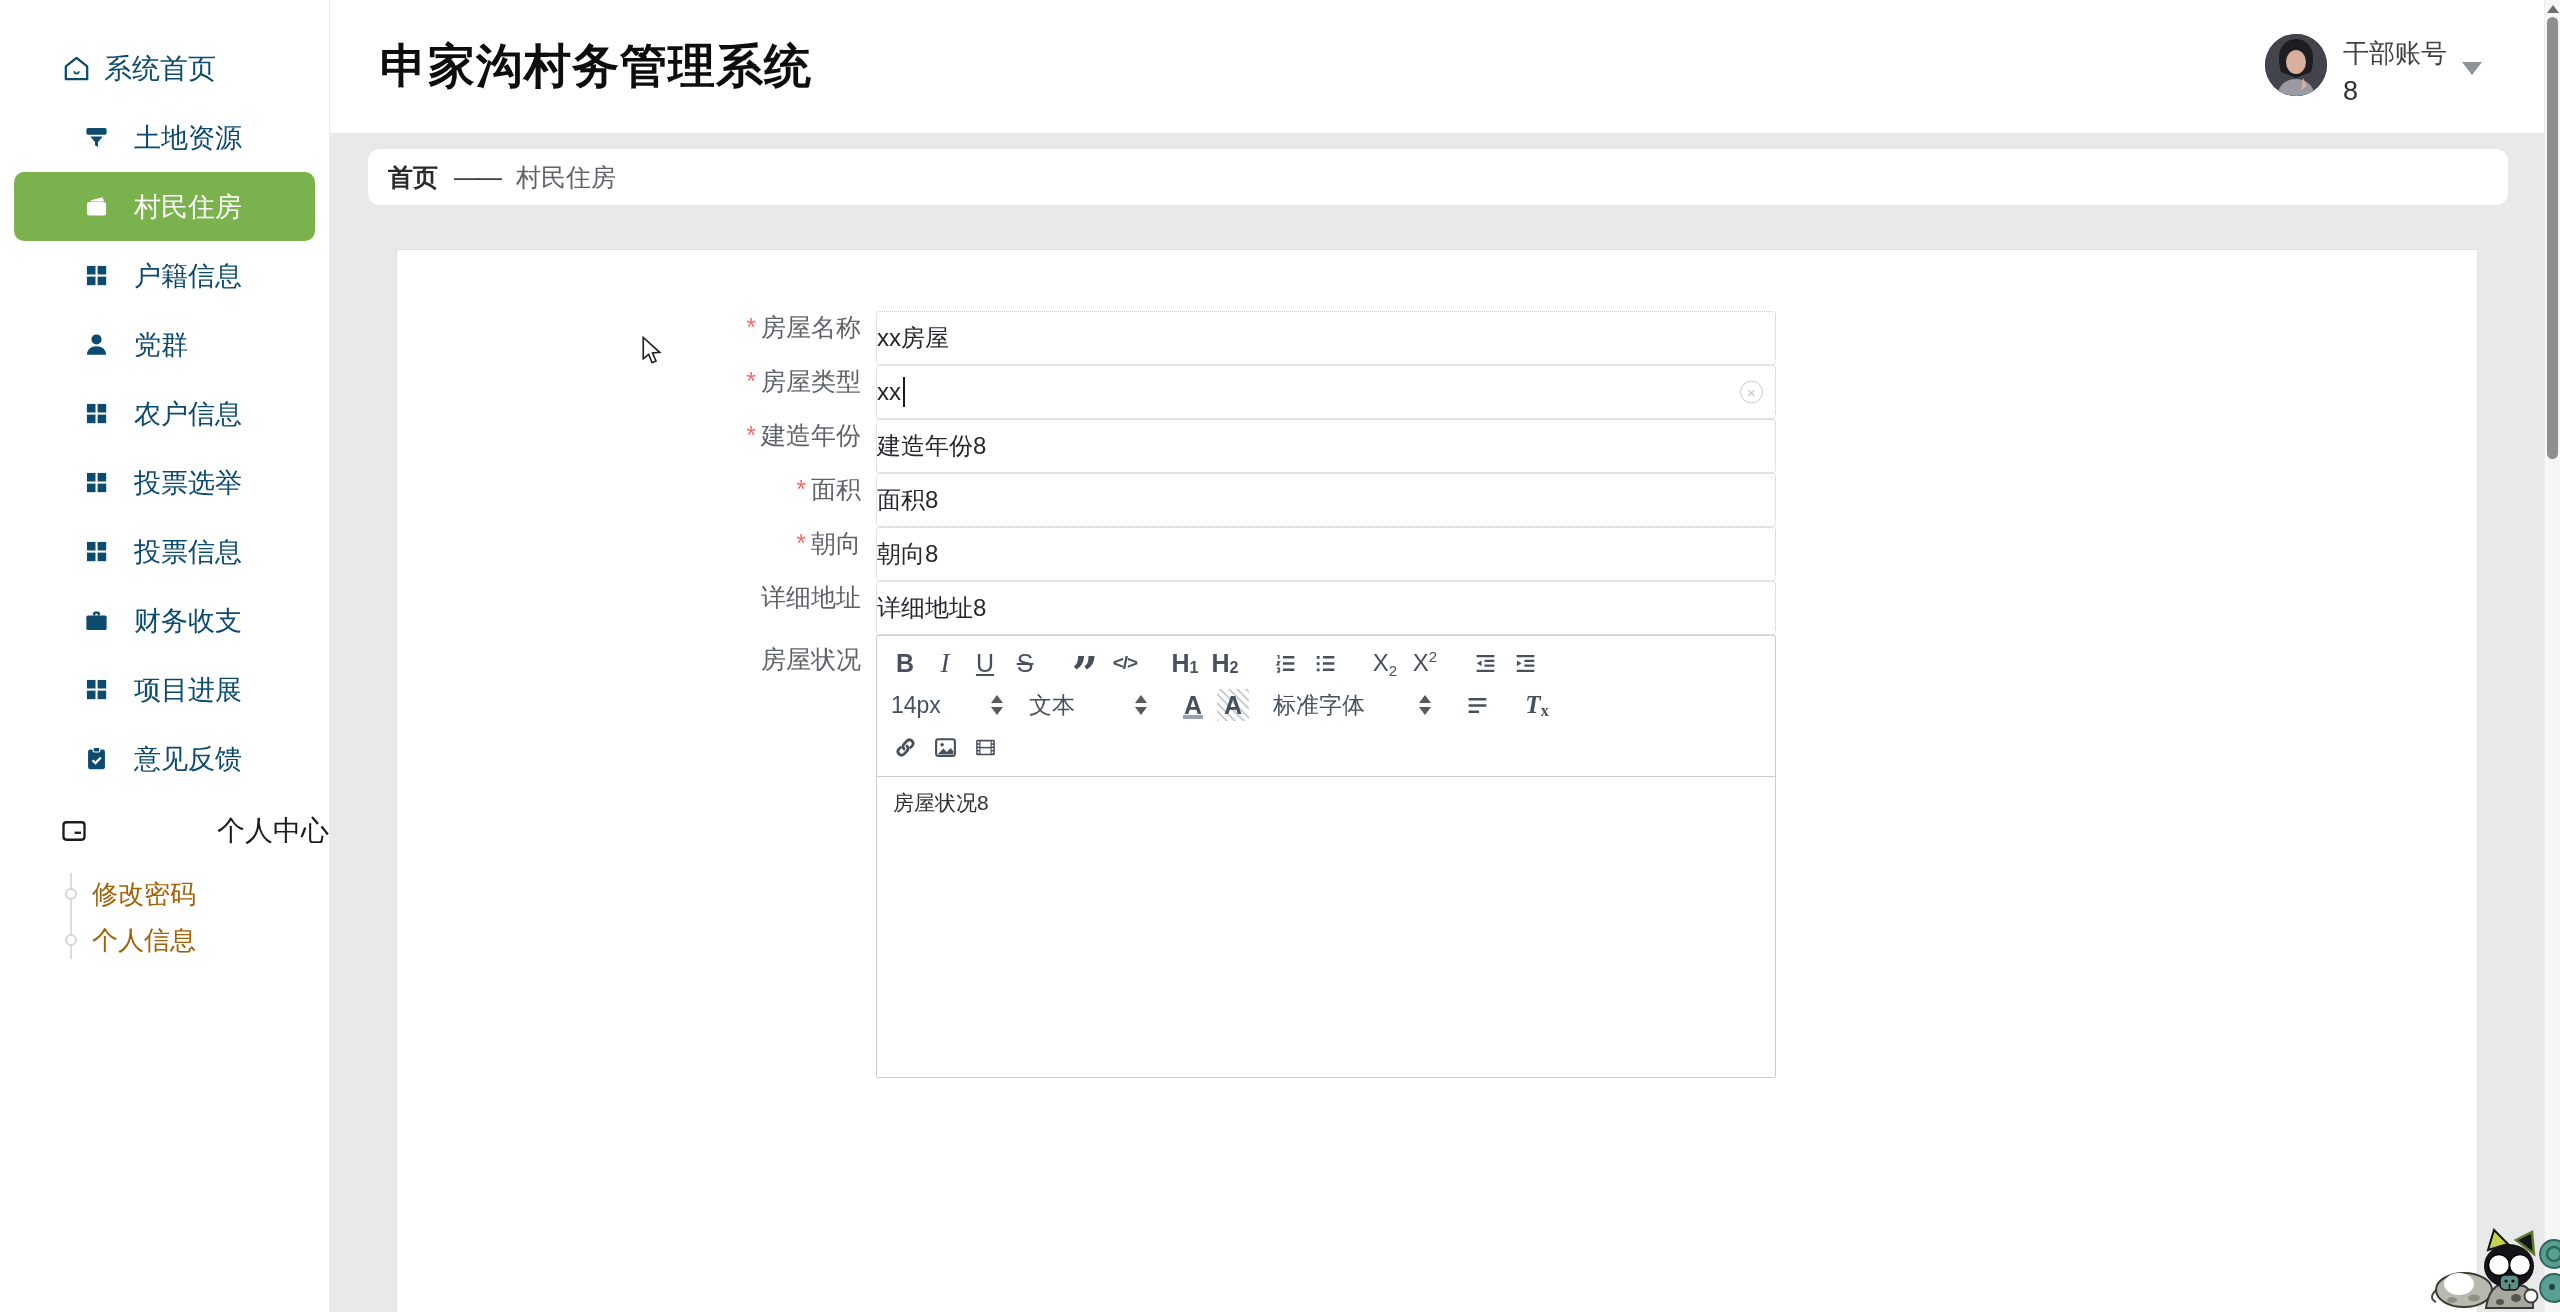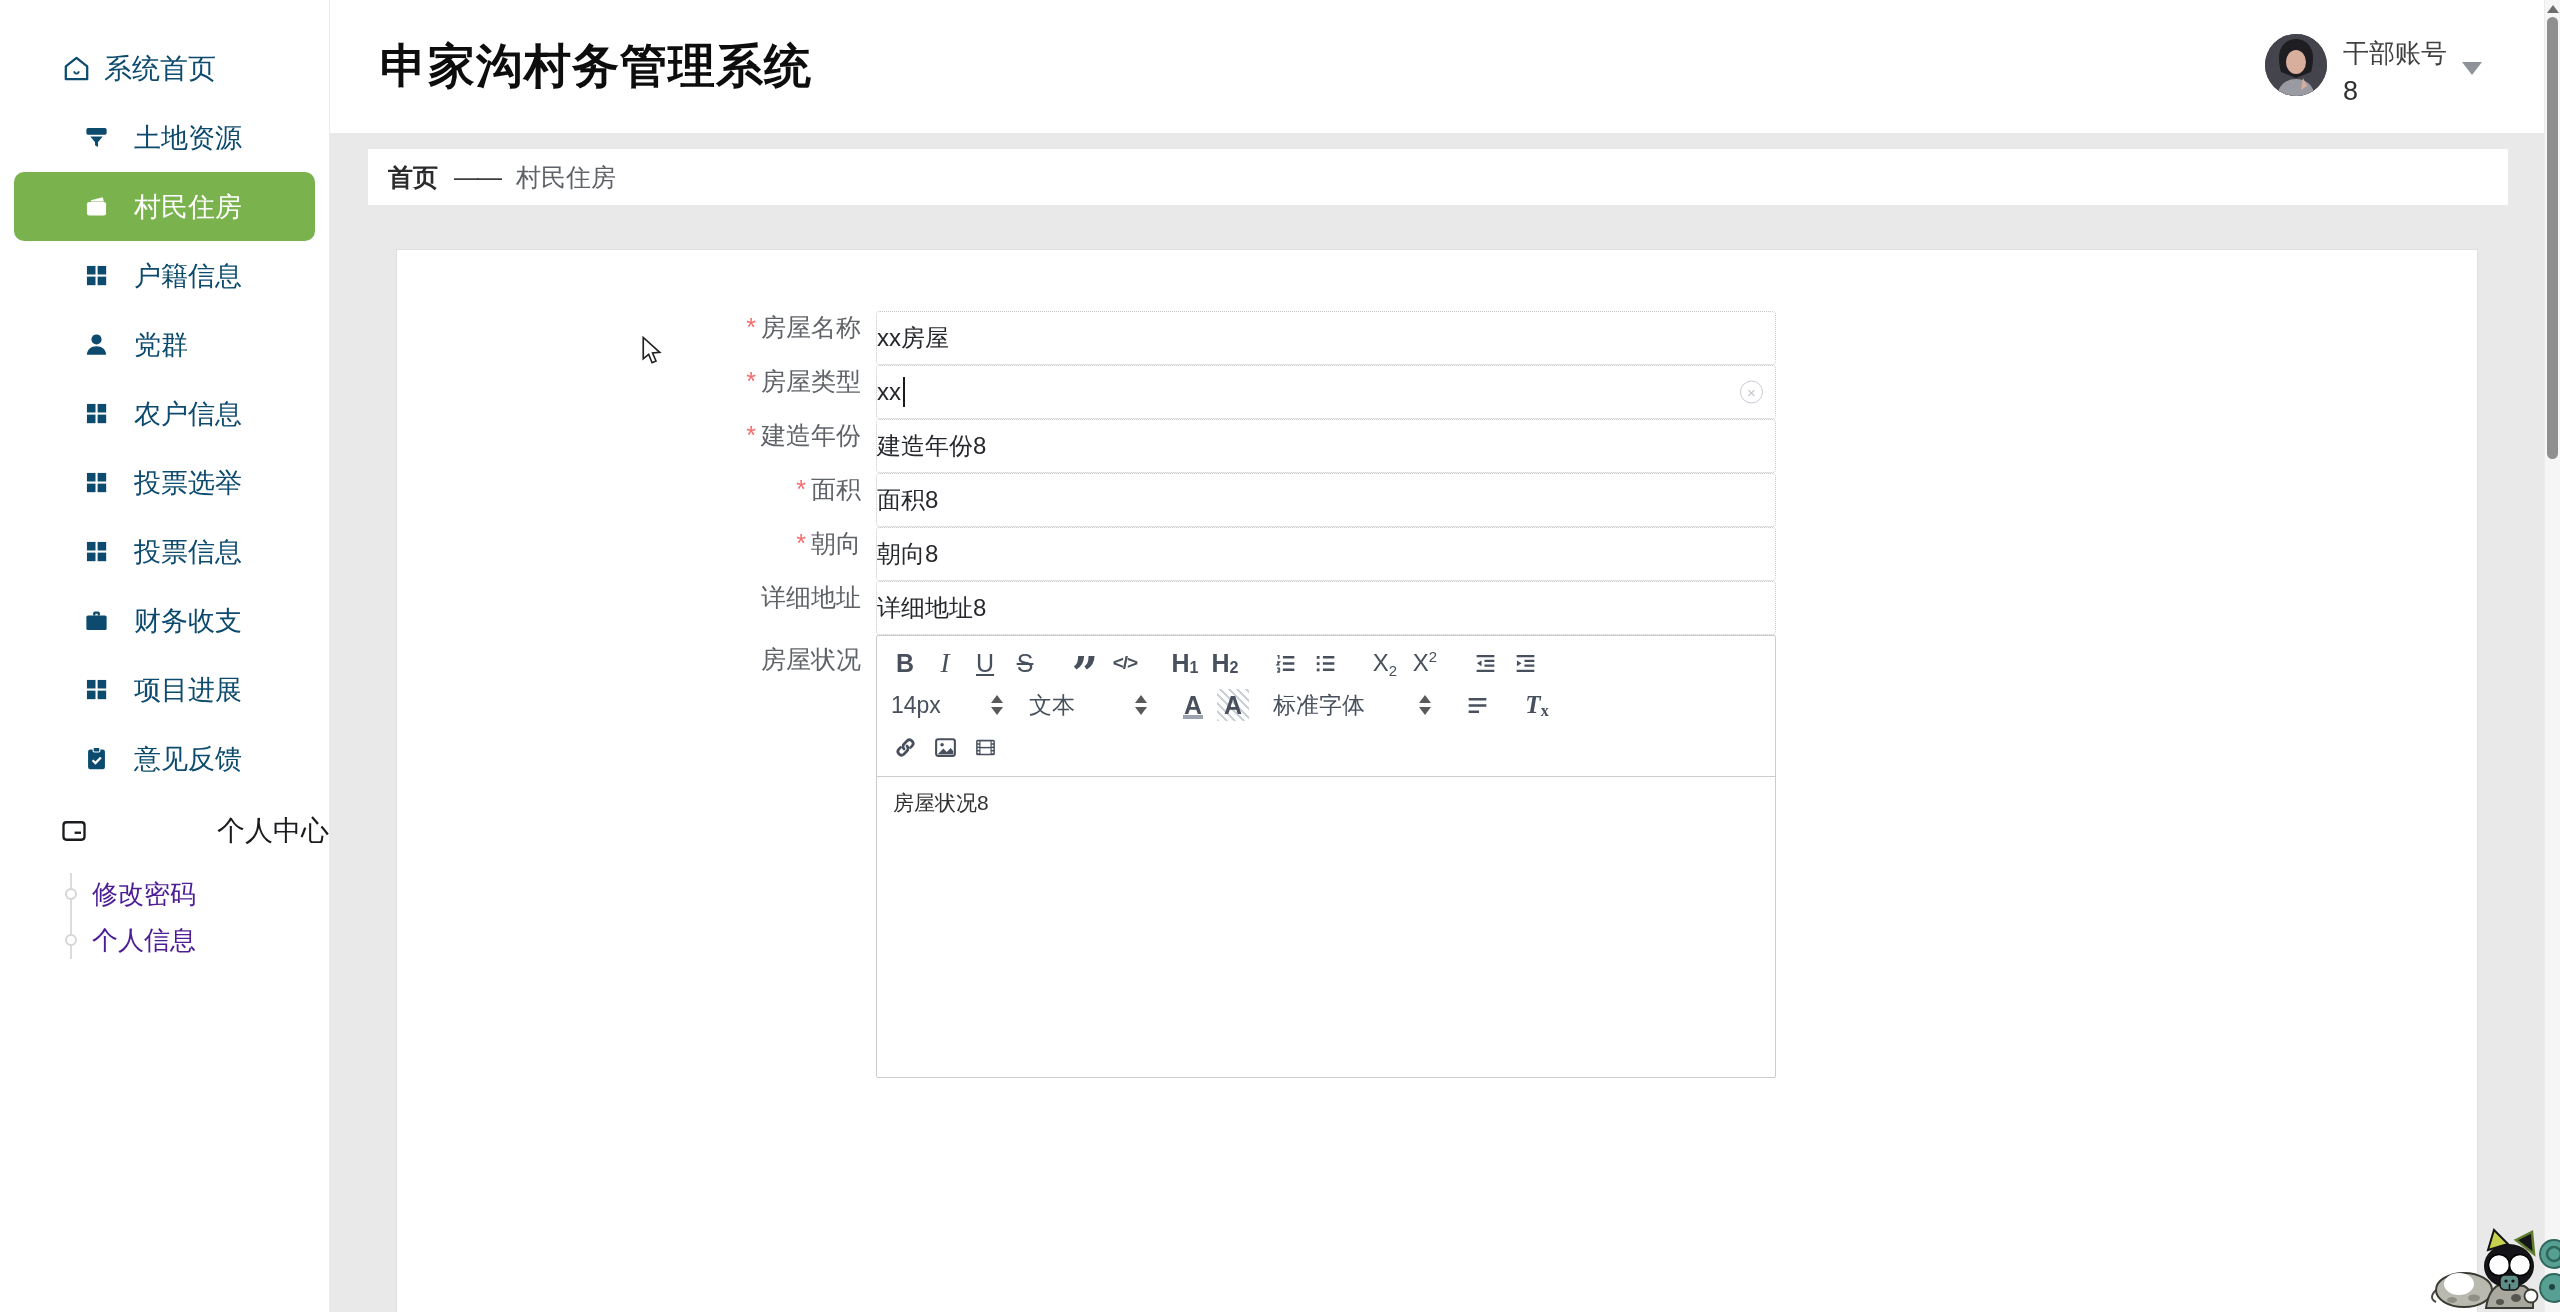--- a/index.html
+++ b/index.html
@@ -15,40 +15,40 @@
   .nav-item.active { background:var(--accent,#7ab24d); color:#fff; margin:0 14px; padding-left:68px;
                      border-radius:10px; }
   .nav-icon { width:28px; height:28px; display:flex; align-items:center; justify-content:center; flex:none; }
   .nav-icon svg { width:27px; height:27px; display:block; }
   .profile-header { margin-top:6px; height:64px; display:flex; align-items:center; padding-left:60px;
                     gap:12px; font-size:28px; color:#1b1b1f; cursor:pointer;justify-content:space-between; }
   .profile-header .nav-icon svg { width:30px; height:30px; }
   .sub-list { position:relative; margin-top:8px; }
   .sub-list::before { content:''; position:absolute; left:70px; top:2px; bottom:4px; width:2px; background:#dcdcdc; }
   .sub-item { height:46px; display:flex; align-items:center; padding-left:92px; font-size:26px;
-              color:#4c1d95; position:relative; cursor:pointer; }
+              color:#a16207; position:relative; cursor:pointer; }
   .sub-item::before { content:''; position:absolute; left:65px; top:50%; transform:translateY(-50%);
                       width:8px; height:8px; border:2px solid #d6d6d6; border-radius:50%; background:#fff; }
 
   
   .header { position:absolute; left:330px; top:0; width:2214px; height:133px; background:#fff; }
   .app-title { position:absolute; left:50px; top:66px; transform:translateY(-50%);
                font-size:47px; font-weight:900; color:#0d0d0d; letter-spacing:1px; white-space:nowrap; }
   .user-box { position:absolute; left:1935px; top:32px; width:270px; height:80px; cursor:pointer; }
   .avatar { position:absolute; left:0; top:2px; width:62px; height:62px; border-radius:50%; overflow:hidden; background:#4a4a50; }
   .avatar svg { width:62px; height:62px; display:block; }
   .user-role { position:absolute; left:78px; top:4px; font-size:26px; color:#404040; white-space:nowrap; }
   .user-name { position:absolute; left:78px; top:44px; font-size:27px; color:#2f2f33; }
   .user-caret { position:absolute; left:197px; top:30px; width:0; height:0;
                 border-left:10px solid transparent; border-right:10px solid transparent; border-top:13px solid #8f9399; }
 
   
   .content { position:absolute; left:330px; top:133px; width:2214px; height:1179px; background:#e9e9e9; }
   .breadcrumb { position:absolute; left:38px; top:16px; width:2140px; height:56px; background:#fff;
-                border-radius:1px; display:flex; align-items:center; padding-left:20px; font-size:25px; }
+                border-radius:12px; display:flex; align-items:center; padding-left:20px; font-size:25px; }
   .bc-home { font-weight:700; color:#2b2b2e; cursor:pointer; }
   .bc-sep  { margin:0 16px; color:#3c3c3e; letter-spacing:-2px; }
   .bc-cur  { color:#5f6368; }
   .card { position:absolute; left:66px; top:116px; width:2082px; height:1210px; background:#fff;
           border:1px solid #e0e0e0; }
 
   
   .form { padding-top:61px; }
   .form-row { display:flex; }
   .form-label { width:479px; flex:none; text-align:right; padding-right:15px; font-size:25px; color:#5f6368; }

